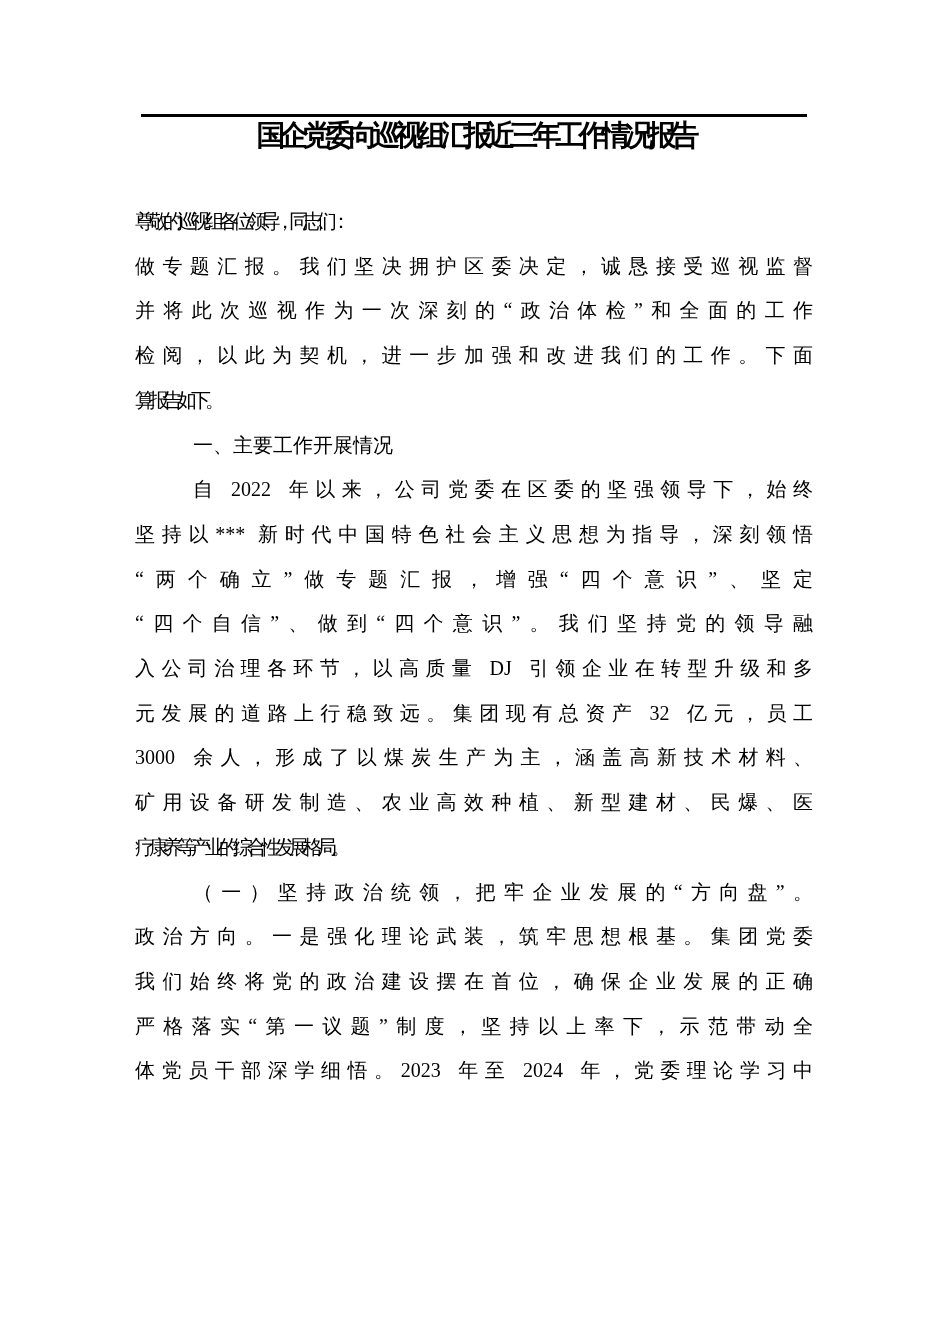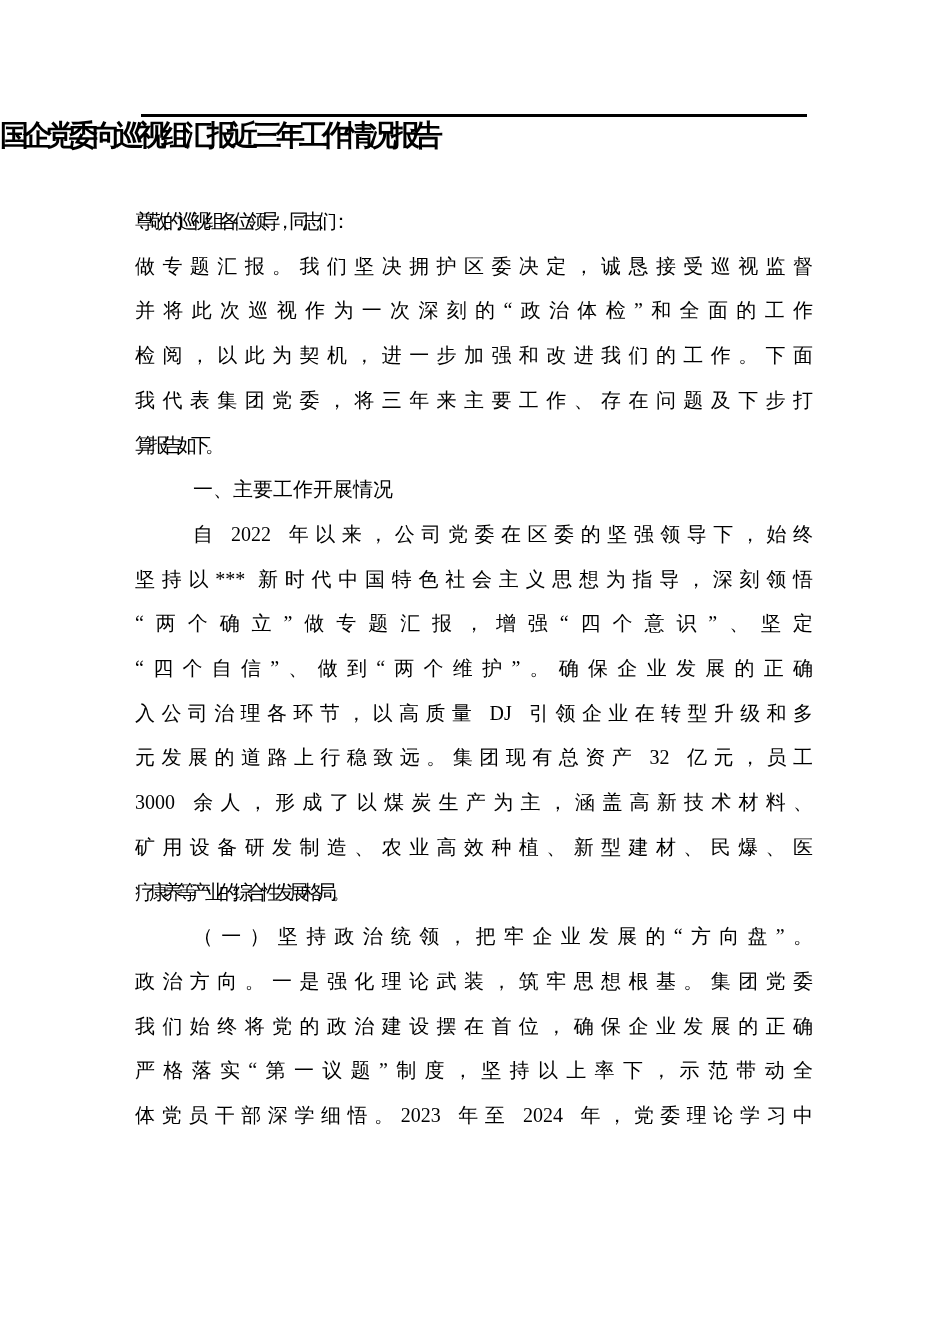--- a/index.html
+++ b/index.html
@@ -21,20 +21,21 @@
     left: 141px;
     width: 666px;
     height: 3px;
     background: #000000;
   }
   .title {
     position: absolute;
     top: 117px;
     left: 0;
     width: 950px;
+    text-align: center;
     font-family: "Liberation Sans", "DejaVu Sans", sans-serif;
     font-weight: 700;
     font-size: 29px;
     line-height: 36px;
     letter-spacing: -6px;
     color: #000000;
     white-space: nowrap;
   }
   .body-text {
     position: absolute;
@@ -70,27 +71,26 @@
 <body>
 
 <div class="page">
   <div class="rule"></div>
   <div class="title">国企党委向巡视组汇报近三年工作情况报告</div>
   <div class="body-text">
       <div class="line">尊敬的巡视组各位领导，同志们：</div>
       <div class="line j">做专题汇报。我们坚决拥护区委决定，诚恳接受巡视监督</div>
       <div class="line j">并将此次巡视作为一次深刻的“政治体检”和全面的工作</div>
       <div class="line j">检阅，以此为契机，进一步加强和改进我们的工作。下面</div>
-      <div class="line j">我代表集团党委，将三年来主要工作、存在问题及下步打</div>
       <div class="line">算报告如下。</div>
       <div class="line i wide">一、主要工作开展情况</div>
       <div class="line j i">自 <span class="latin">2022 </span>年以来，公司党委在区委的坚强领导下，始终</div>
       <div class="line j">坚持以<span class="latin">***</span>新时代中国特色社会主义思想为指导，深刻领悟</div>
       <div class="line j">“两个确立”做专题汇报，增强“四个意识”、坚定</div>
-      <div class="line j">“四个自信”、做到“两个维护”。确保企业发展的正确</div>
+      <div class="line j">“四个自信”、做到“四个意识”。我们坚持党的领导融</div>
       <div class="line j">入公司治理各环节，以高质量 <span class="latin">DJ </span>引领企业在转型升级和多</div>
       <div class="line j">元发展的道路上行稳致远。集团现有总资产 <span class="latin">32 </span>亿元，员工</div>
       <div class="line j"><span class="latin">3000 </span>余人，形成了以煤炭生产为主，涵盖高新技术材料、</div>
       <div class="line j">矿用设备研发制造、农业高效种植、新型建材、民爆、医</div>
       <div class="line">疗康养等产业的综合性发展格局。</div>
       <div class="line j i">（一）坚持政治统领，把牢企业发展的“方向盘”。</div>
       <div class="line j">政治方向。一是强化理论武装，筑牢思想根基。集团党委</div>
       <div class="line j">我们始终将党的政治建设摆在首位，确保企业发展的正确</div>
       <div class="line j">严格落实“第一议题”制度，坚持以上率下，示范带动全</div>
       <div class="line j">体党员干部深学细悟。<span class="latin">2023 </span>年至 <span class="latin">2024 </span>年，党委理论学习中</div>

